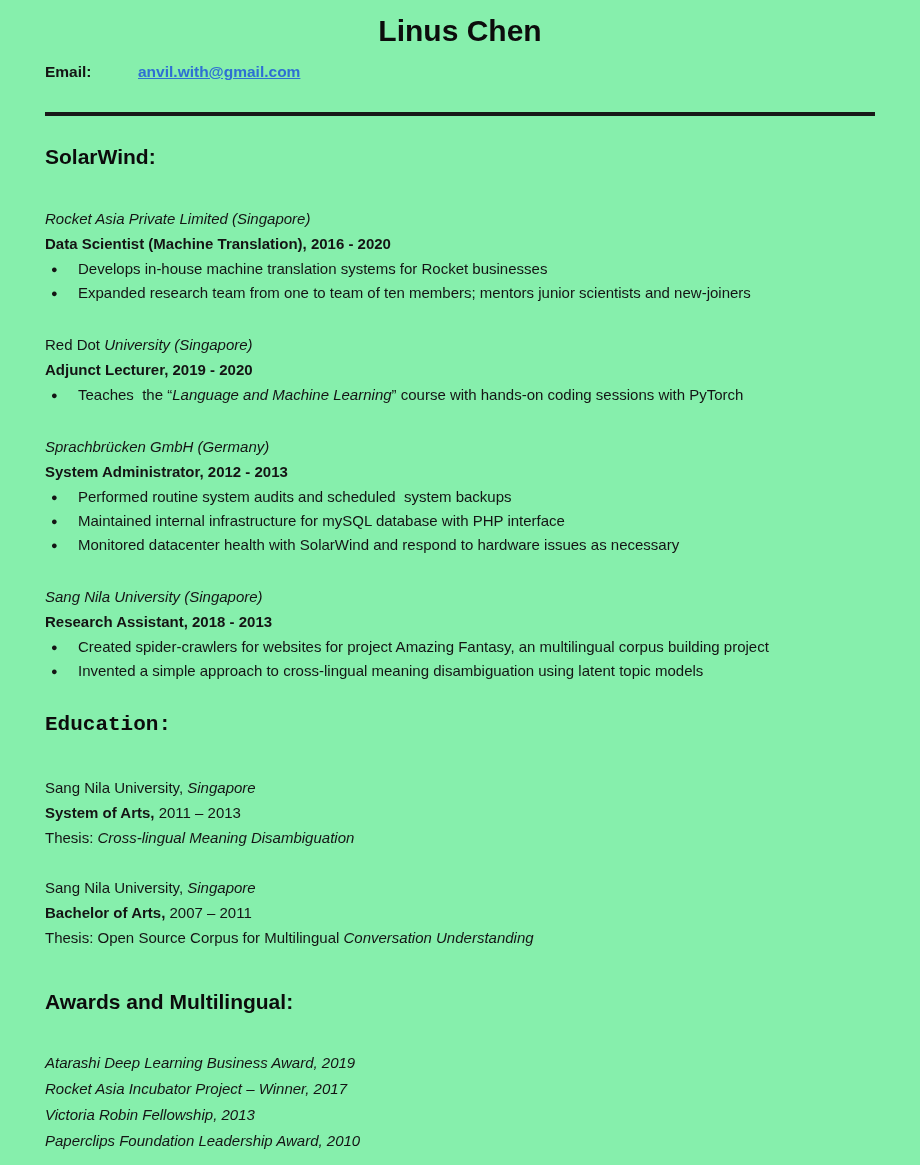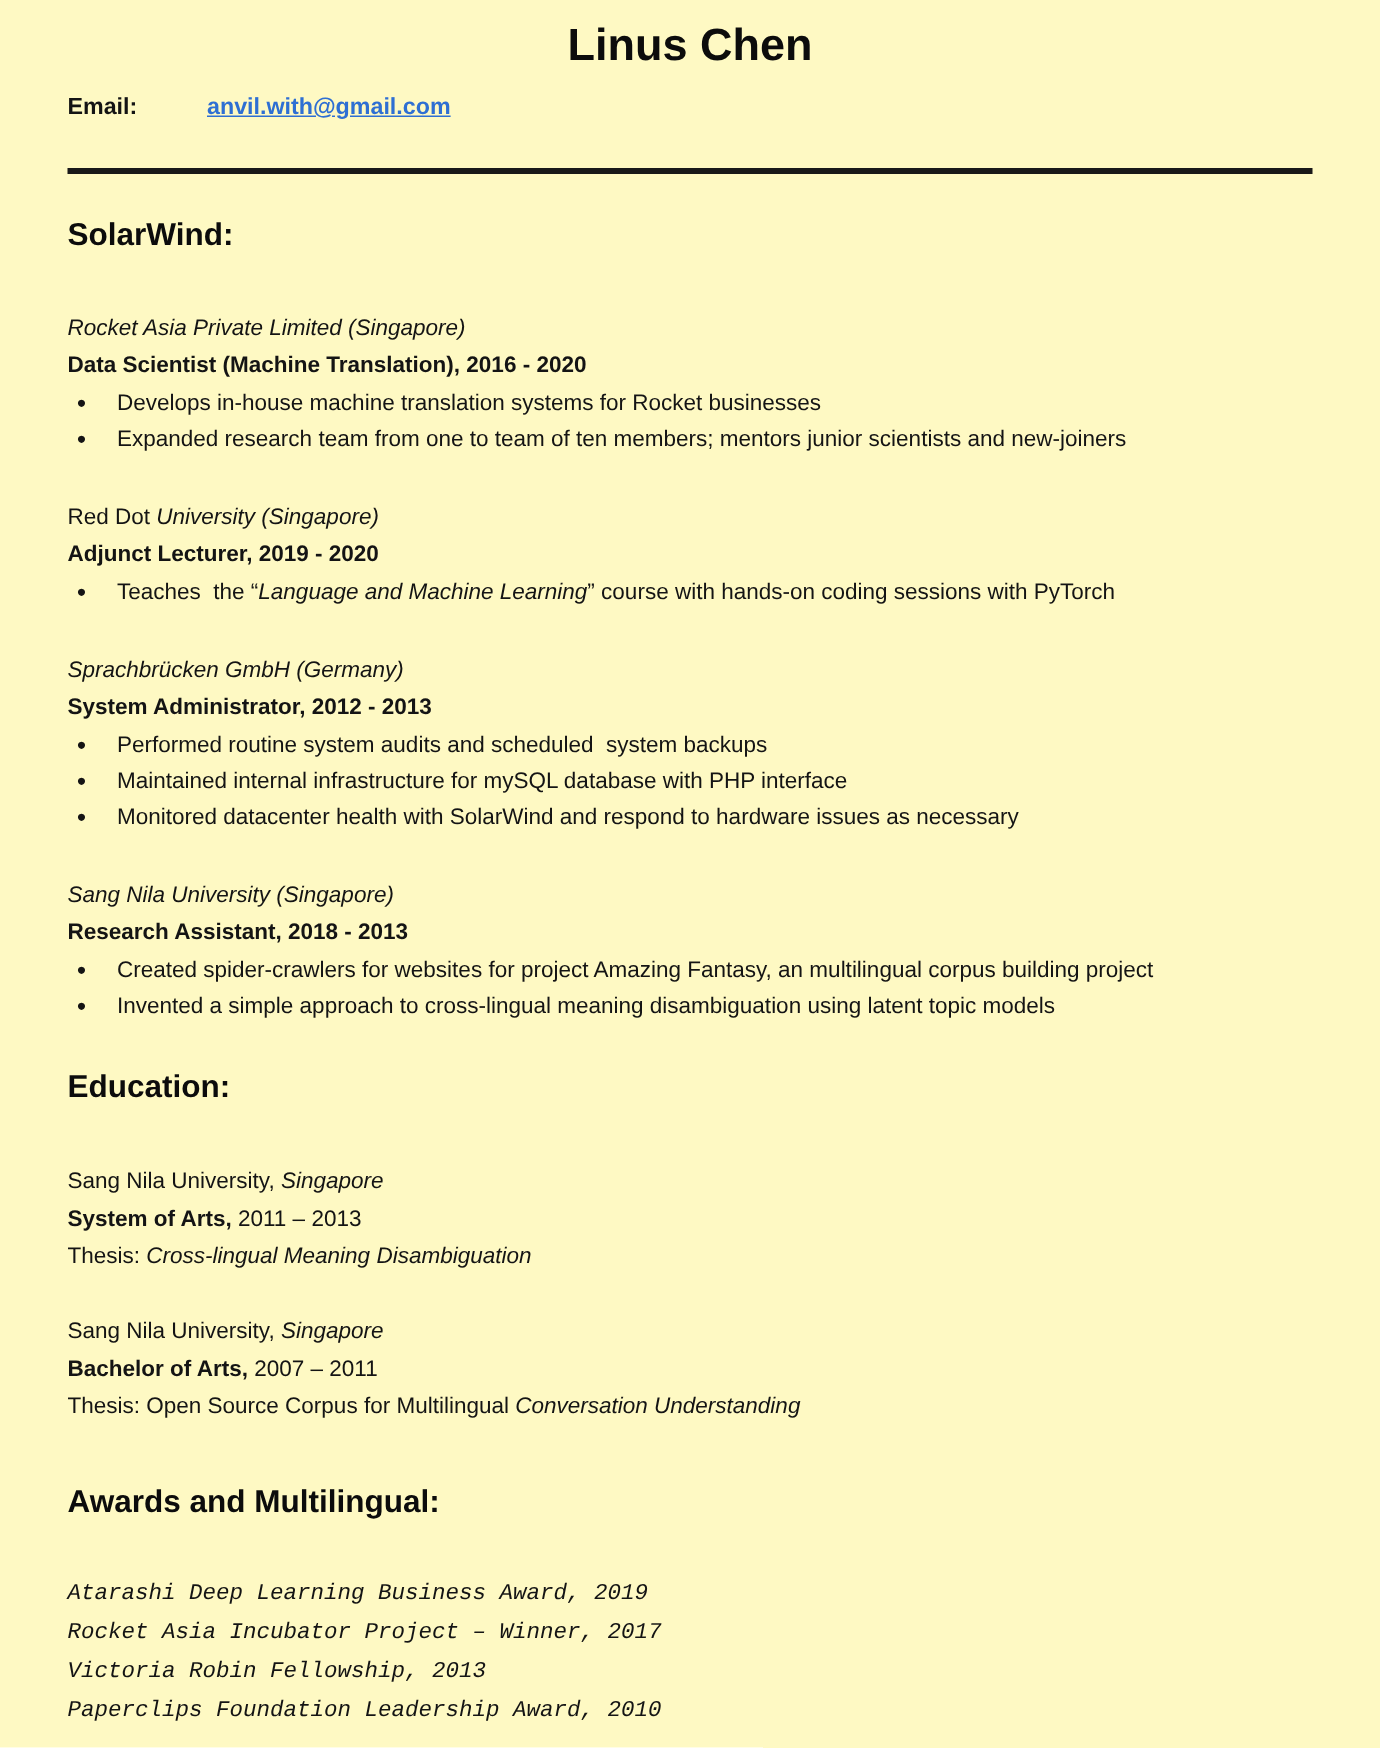--- a/index.html
+++ b/index.html
@@ -2,21 +2,21 @@
 <html><head>
 <meta charset="utf-8">
 <style>
   * { box-sizing: border-box; }
   html, body { margin: 0; padding: 0; background: #ffffff; }
   .page {
     width: 920px;
     height: 1165px;
     margin: 0 auto;
     padding: 12px 45px 0 45px;
-    background: #fef9c3;
+    background: #86efac;
     color: #141414;
     font-family: "Liberation Sans", sans-serif;
     overflow: hidden;
   }
   .doc-title {
     margin: 0;
     text-align: center;
     font-size: 30px;
     font-weight: bold;
     line-height: 38px;
@@ -41,21 +41,21 @@
     height: 0;
   }
   .section-heading {
     margin: 0;
     font-size: 21px;
     font-weight: bold;
     line-height: 24px;
     color: #0c0c0c;
   }
   .heading-experience { margin-top: 29px; }
-  .heading-education { margin-top: 30px; }
+  .heading-education { margin-top: 30px; font-family: Liberation Mono, monospace; }
   .heading-awards { margin-top: 40px; }
 
   .jobs { margin-top: 37px; }
   .job { margin-bottom: 27px; }
   .line {
     font-size: 15px;
     line-height: 25px;
     white-space: pre-wrap;
   }
   .company { font-style: normal; }
@@ -72,21 +72,21 @@
     flex: 0 0 33px;
     padding-left: 6px;
     font-size: 11px;
     line-height: 24px;
   }
   .btext { white-space: pre-wrap; flex: 1 1 auto; }
 
   .degrees { margin-top: 38px; }
   .degree { margin-bottom: 25px; }
 
-  .award-list { margin-top: 36px; font-family: Liberation Mono, monospace; }
+  .award-list { margin-top: 36px; }
   .award { line-height: 26px; font-size: 15px; font-style: italic; }
 </style>
 </head>
 <body>
 
 <div class="page">
 
   <h1 class="doc-title">Linus Chen</h1>
 
   <div class="email-row">

